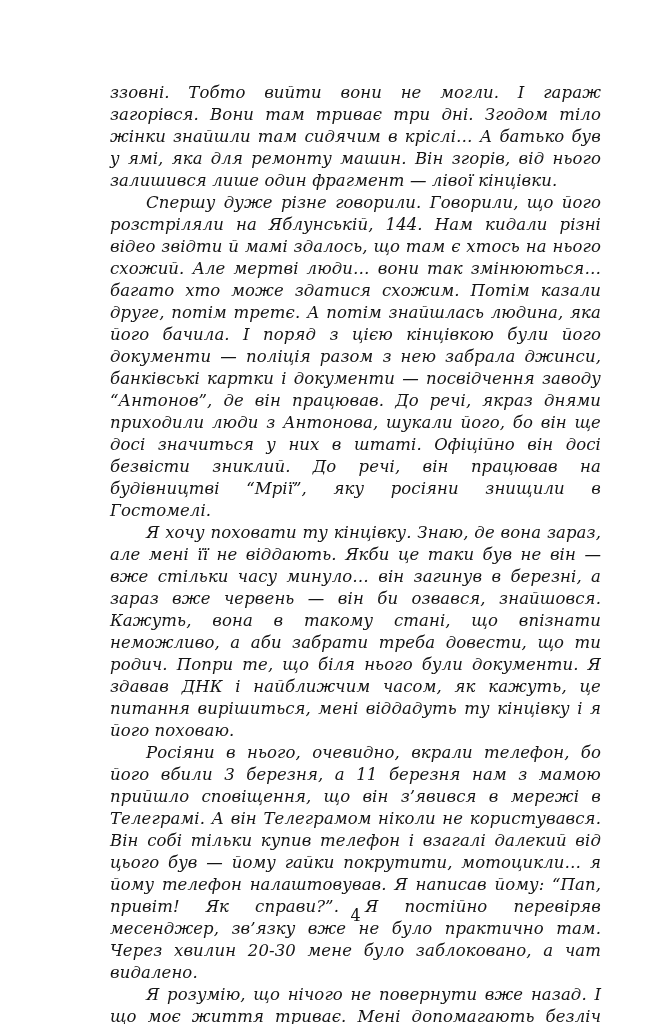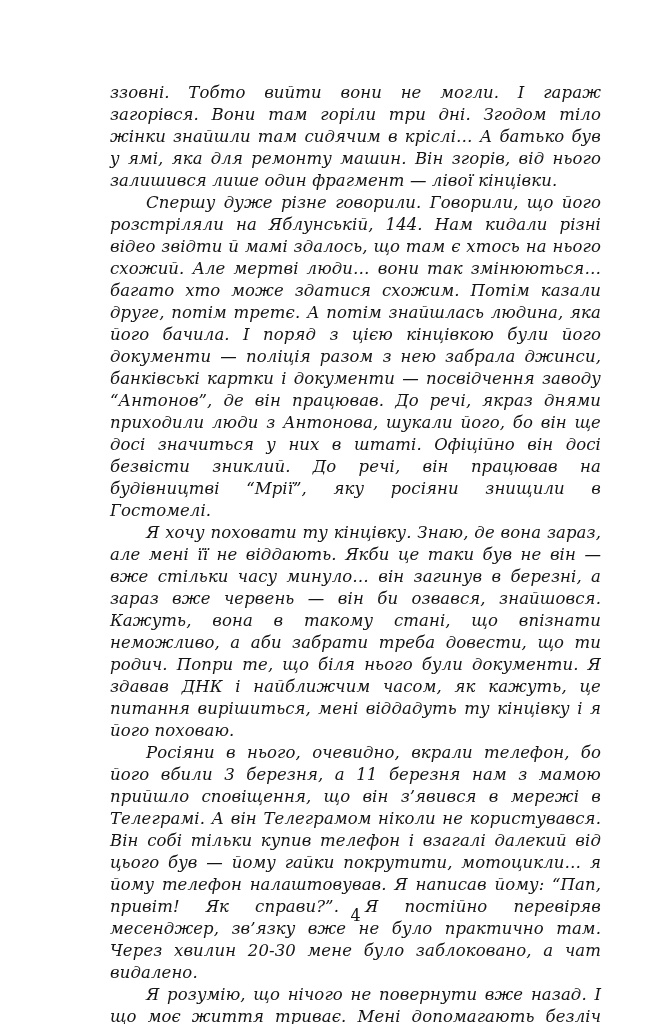--- a/index.html
+++ b/index.html
@@ -45,20 +45,20 @@
     font-style: normal;
     font-size: 16px;
     color: #141414;
   }
 </style>
 </head>
 <body>
 
 <div class="book-page">
   <div class="text-block">
-    <p class="no-indent">ззовні. Тобто вийти вони не могли. І гараж загорівся. Вони там горіли три дні. Згодом тіло жінки знайшли там сидячим в кріслі… А батько був у ямі, яка для ремонту машин. Він згорів, від нього залишився лише один фрагмент — лівої кінцівки.</p>
+    <p class="no-indent">ззовні. Тобто вийти вони не могли. І гараж загорівся. Вони там триває три дні. Згодом тіло жінки знайшли там сидячим в кріслі… А батько був у ямі, яка для ремонту машин. Він згорів, від нього залишився лише один фрагмент — лівої кінцівки.</p>
     <p>Спершу дуже різне говорили. Говорили, що його розстріляли на Яблунській, 144. Нам кидали різні відео звідти й мамі здалось, що там є хтось на нього схожий. Але мертві люди… вони так змінюються… багато хто може здатися схожим. Потім казали друге, потім третє. А потім знайшлась людина, яка його бачила. І поряд з цією кінцівкою були його документи — поліція разом з нею забрала джинси, банківські картки і документи — посвідчення заводу “Антонов”, де він працював. До речі, якраз днями приходили люди з Антонова, шукали його, бо він ще досі значиться у них в штаті. Офіційно він досі безвісти зниклий. До речі, він працював на будівництві “Мрії”, яку росіяни знищили в Гостомелі.</p>
     <p>Я хочу поховати ту кінцівку. Знаю, де вона зараз, але мені її не віддають. Якби це таки був не він — вже стільки часу минуло… він загинув в березні, а зараз вже червень — він би озвався, знайшовся. Кажуть, вона в такому стані, що впізнати неможливо, а аби забрати треба довести, що ти родич. Попри те, що біля нього були документи. Я здавав ДНК і найближчим часом, як кажуть, це питання вирішиться, мені віддадуть ту кінцівку і я його поховаю.</p>
     <p>Росіяни в нього, очевидно, вкрали телефон, бо його вбили 3 березня, а 11 березня нам з мамою прийшло сповіщення, що він з’явився в мережі в Телеграмі. А він Телеграмом ніколи не користувався. Він собі тільки купив телефон і взагалі далекий від цього був — йому гайки покрутити, мотоцикли… я йому телефон налаштовував. Я написав йому: “Пап, привіт! Як справи?”. Я постійно перевіряв месенджер, зв’язку вже не було практично там. Через хвилин 20-30 мене було заблоковано, а чат видалено.</p>
     <p>Я розумію, що нічого не повернути вже назад. І що моє життя триває. Мені допомагають безліч занять</p>
   </div>
   <div class="page-number">4</div>
 </div>
 
 </body></html>

